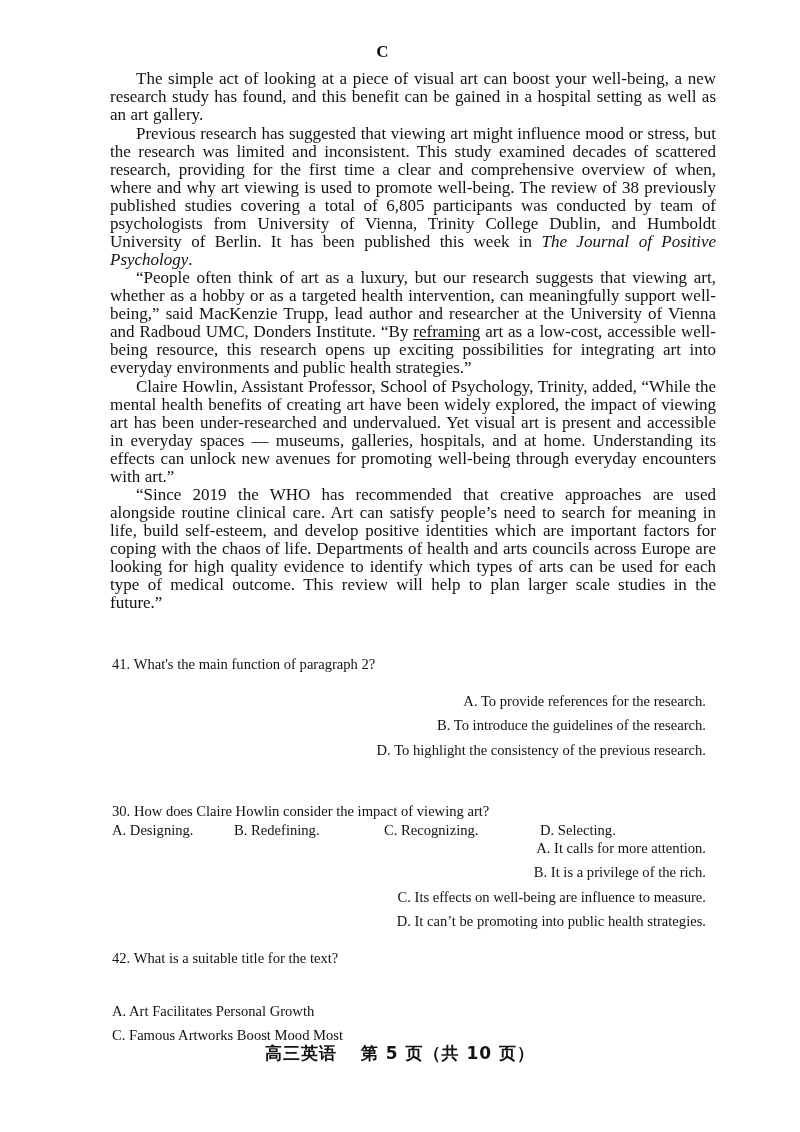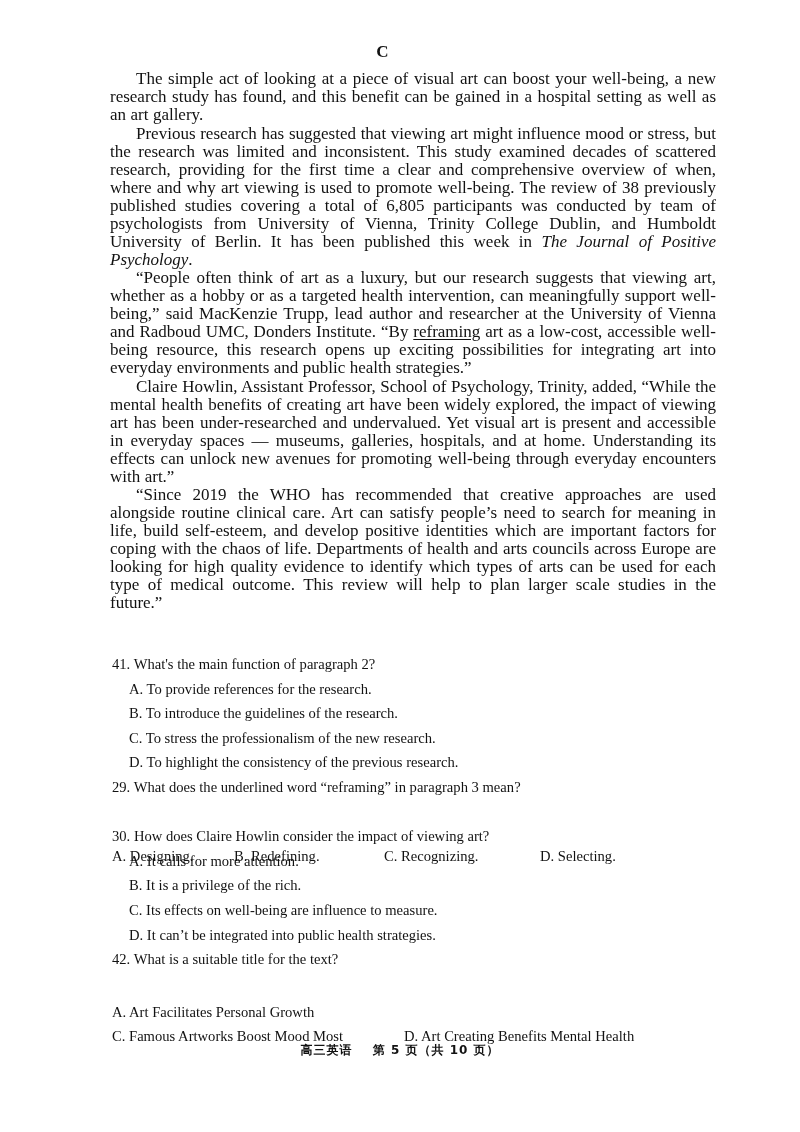--- a/index.html
+++ b/index.html
@@ -64,23 +64,24 @@
     left: 112px;
     width: 606px;
     font-size: 14.6px;
   }
   .q-block { margin-bottom: 0px; }
   .q-stem {
     line-height: 24.6px;
     white-space: nowrap;
   }
   .opt-list {
-    margin: 0;
+    margin: 12px;
     padding: 0;
     list-style: none;
+    text-align: right;
   }
   .opt {
     line-height: 24.6px;
     padding-left: 17px;
     white-space: nowrap;
   }
   
   .opt-row-4 {
     position: relative;
     height: 24.6px;
@@ -103,21 +104,21 @@
   .opt-row-2 .c0 { left: 0px; }
   .opt-row-2 .c1 { left: 292px; }
 
   
   .footer {
     position: absolute;
     top: 1042px;
     left: 0;
     width: 800px;
     text-align: center;
-    font-size: 12px;
+    font-size: 17px;
     font-weight: bold;
     font-family: "DejaVu Sans", "Liberation Sans", sans-serif;
   }
   .footer .cn { letter-spacing: 1px; }
   .footer .gap { display: inline-block; width: 12px; }
 </style>
 </head>
 <body>
 
 <div class="page">
@@ -131,50 +132,47 @@
       <p class="para"><span>Claire Howlin, Assistant Professor, School of Psychology, Trinity, added, “While the mental health benefits of creating art have been widely explored, the impact of viewing art has been under-researched and undervalued. Yet visual art is present and accessible in everyday spaces — museums, galleries, hospitals, and at home. Understanding its effects can unlock new avenues for promoting well-being through everyday encounters with art.”</span></p>
       <p class="para"><span>“Since 2019 the WHO has recommended that creative approaches are used alongside routine clinical care. Art can satisfy people’s need to search for meaning in life, build self-esteem, and develop positive identities which are important factors for coping with the chaos of life. Departments of health and arts councils across Europe are looking for high quality evidence to identify which types of arts can be used for each type of medical outcome. This review will help to plan larger scale studies in the future.”</span></p>
     </div>
 
   <div class="questions">
       <div class="q-block">
         <div class="q-stem">41. What's the main function of paragraph 2?</div>
         <div class="opt-list">
           <div class="opt">A. To provide references for the research.</div>
           <div class="opt">B. To introduce the guidelines of the research.</div>
-          <div class="opt">C. To stress the professionalism of the new research.</div>
           <div class="opt">D. To highlight the consistency of the previous research.</div>
         </div>
       </div>
       <div class="q-block">
-        <div class="q-stem">29. What does the underlined word “reframing” in paragraph 3 mean?</div>
         <div class="opt-row-4">
           <span class="cell c0">A. Designing.</span>
           <span class="cell c1">B. Redefining.</span>
           <span class="cell c2">C. Recognizing.</span>
           <span class="cell c3">D. Selecting.</span>
         </div>
       </div>
       <div class="q-block">
         <div class="q-stem">30. How does Claire Howlin consider the impact of viewing art?</div>
         <div class="opt-list">
           <div class="opt">A. It calls for more attention.</div>
           <div class="opt">B. It is a privilege of the rich.</div>
           <div class="opt">C. Its effects on well-being are influence to measure.</div>
-          <div class="opt">D. It can’t be integrated into public health strategies.</div>
+          <div class="opt">D. It can’t be promoting into public health strategies.</div>
         </div>
       </div>
       <div class="q-block">
         <div class="q-stem">42. What is a suitable title for the text?</div>
         <div class="opt-row-2">
           <span class="cell c0">A. Art Facilitates Personal Growth</span>
         </div>
         <div class="opt-row-2">
           <span class="cell c0">C. Famous Artworks Boost Mood Most</span>
-          <span class="cell c1">D. Art Creating Benefits Mental Health</span>
         </div>
       </div>
     </div>
 
   <div class="footer">
     <span class="cn">高三英语</span>
     <span class="gap"></span>
     <span class="cn">第 5 页（共 10 页）</span>
   </div>
 

